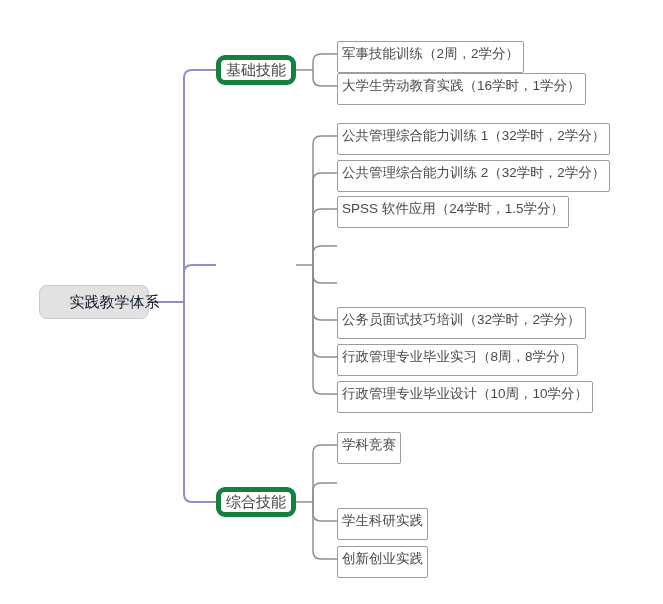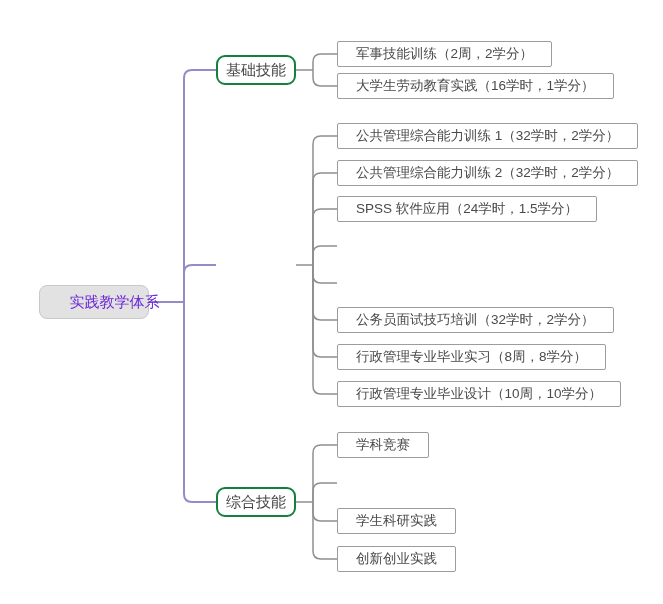--- a/index.html
+++ b/index.html
@@ -16,35 +16,35 @@
     box-sizing:border-box;
     background:#ffffff;
     white-space:nowrap;
     color:#4a4a4a;
   }
   .root-node{
     left:39px;top:285px;width:110px;height:34px;
     background:#e2e2e2;
     border:1px solid #c9c9c9;
     border-radius:8px;
-    font-size:15px;color:#6d28d9;
+    font-size:15px;color:#0f172a;
     display:flex;align-items:center;justify-content:center;padding-left:41px;
   }
   .branch-node{
     left:216px;width:80px;height:30px;
-    border:2px solid #15803d;
+    border:5px solid #15803d;
     border-radius:9px;
     font-size:15px;color:#454545;
     display:flex;align-items:center;justify-content:center;
   }
   .leaf-node{
-    left:337px;height:26px;
+    left:337px;height:32px;
     border:1px solid #9c9c9c;
     border-radius:2px;
-    padding:0 18px;
+    padding:0 4px;
     font-size:13.5px;
     line-height:24px;
     color:#4a4a4a;
   }
 </style>
 </head>
 <body>
 
 <div class="canvas">
 

